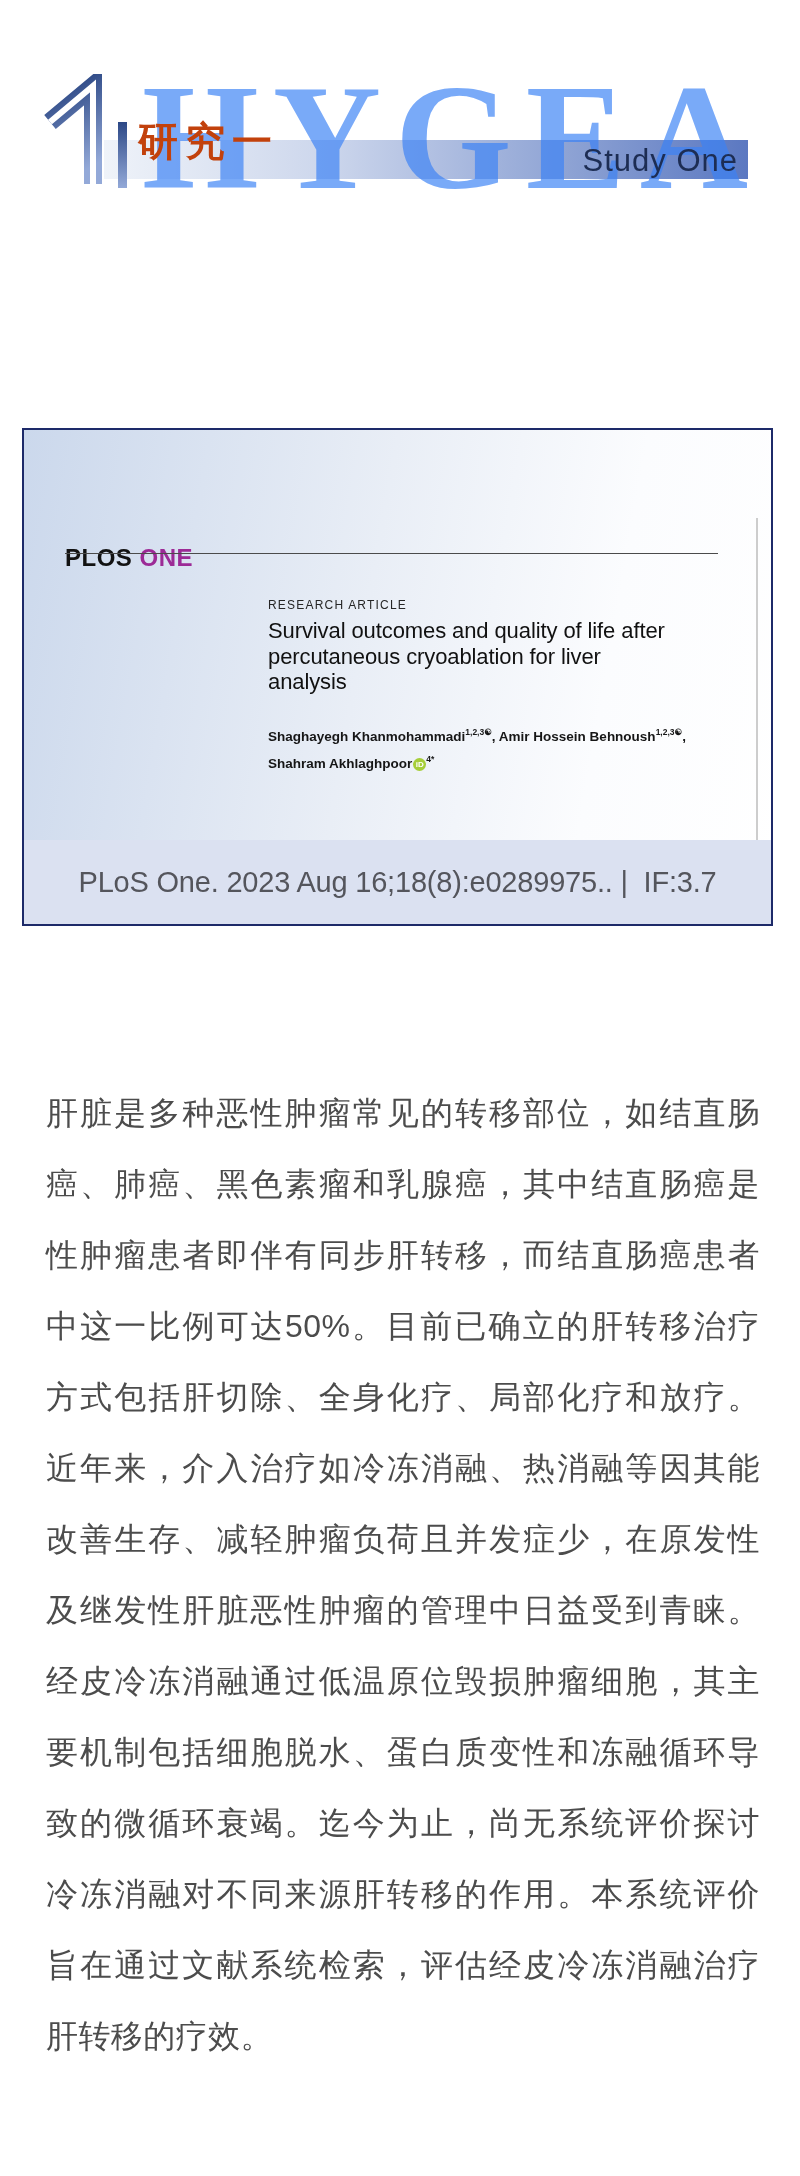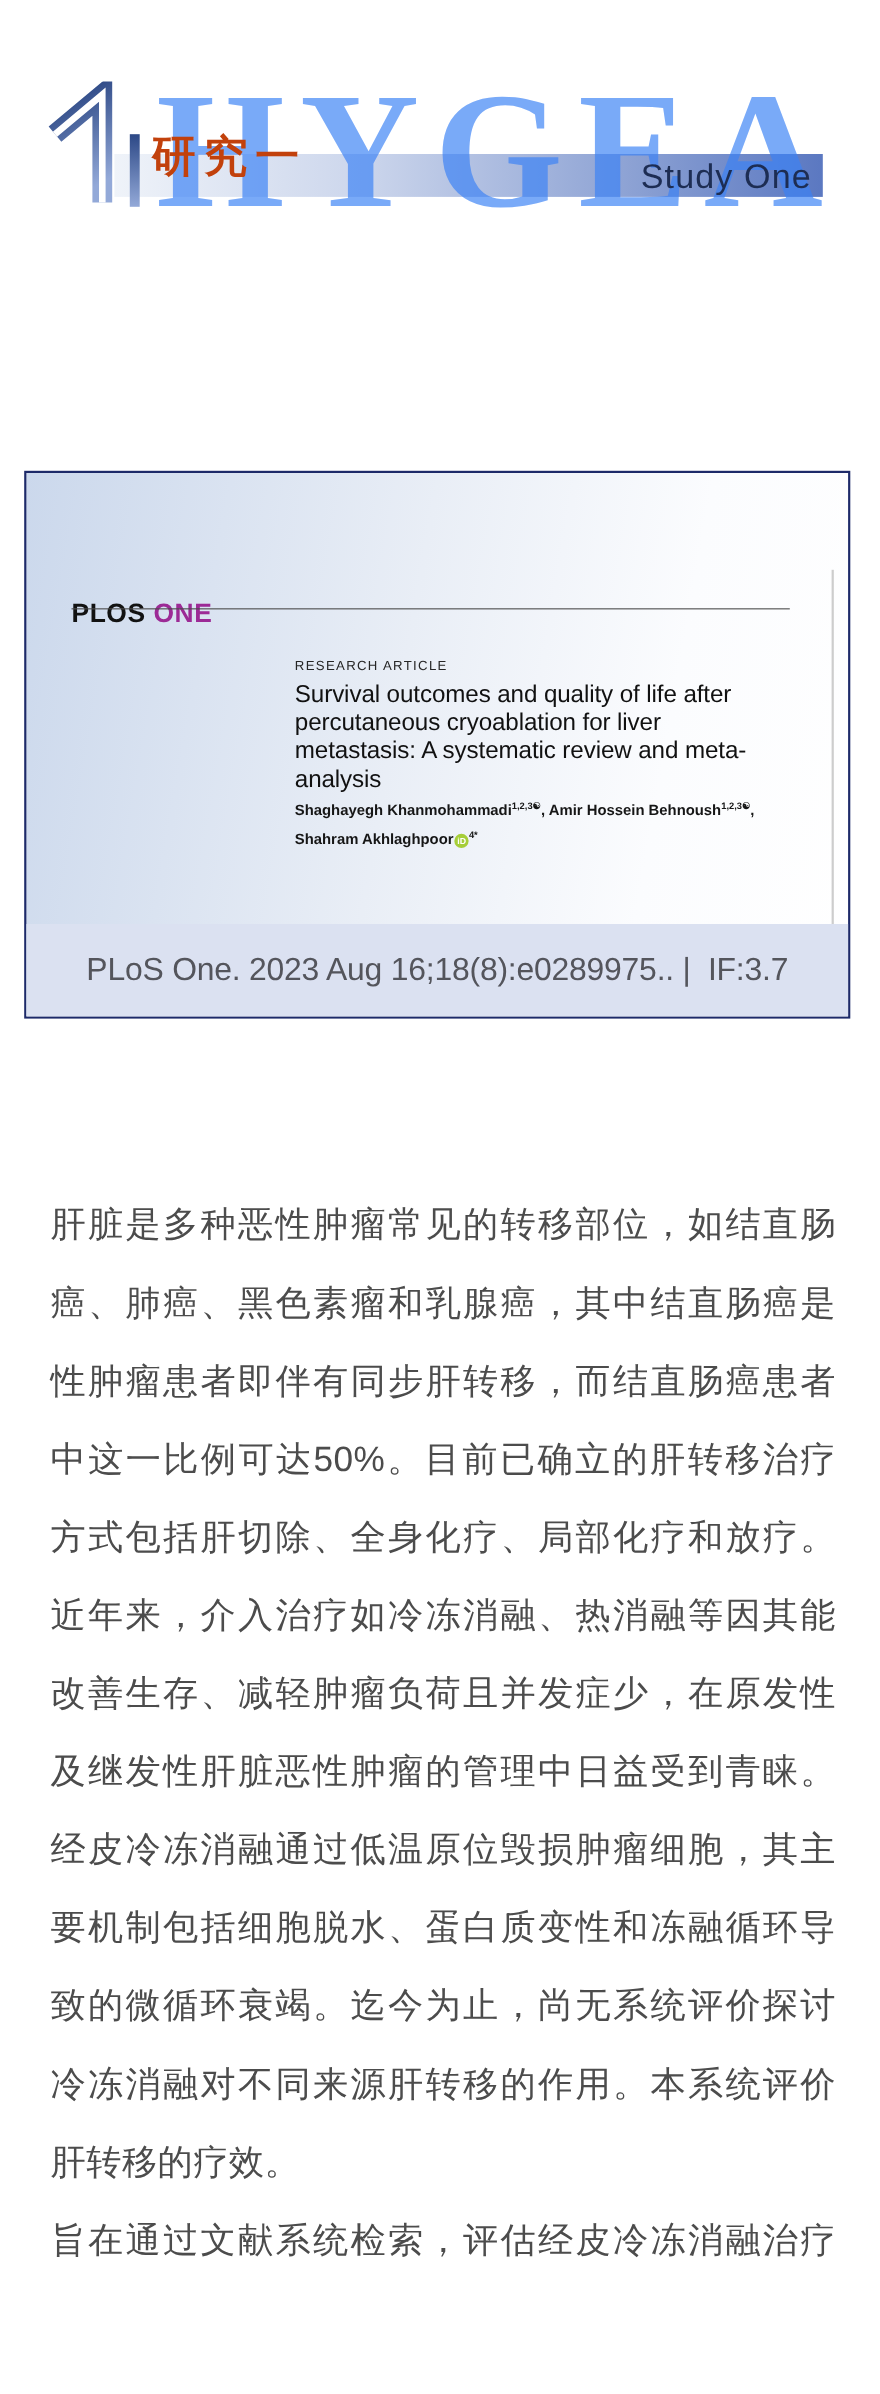--- a/index.html
+++ b/index.html
@@ -111,21 +111,20 @@
     <span class="one">ONE</span>
   </div>
   <div class="masthead-rule"></div>
   <div class="edge-line"></div>
 
   <div class="article-type">RESEARCH ARTICLE</div>
 
   <div class="paper-title">
     <div>Survival outcomes and quality of life after</div>
     <div>percutaneous cryoablation for liver</div>
-    <div>metastasis: A systematic review and meta-</div>
     <div>analysis</div>
   </div>
 
   <div class="authors">
     <div><span>Shaghayegh Khanmohammadi</span><sup>1,2,3☯</sup><span>, </span><span>Amir Hossein Behnoush</span><sup>1,2,3☯</sup><span>,</span></div>
     <div><span>Shahram Akhlaghpoor</span><span class="orcid">iD</span><sup>4*</sup></div>
   </div>
 
   <div class="citation-bar">
     <span class="citation-text">PLoS One. 2023 Aug 16;18(8):e0289975.. |  IF:3.7</span>
@@ -138,15 +137,15 @@
   <div class="body-line">性肿瘤患者即伴有同步肝转移，而结直肠癌患者</div>
   <div class="body-line">中这一比例可达50%。目前已确立的肝转移治疗</div>
   <div class="body-line">方式包括肝切除、全身化疗、局部化疗和放疗。</div>
   <div class="body-line">近年来，介入治疗如冷冻消融、热消融等因其能</div>
   <div class="body-line">改善生存、减轻肿瘤负荷且并发症少，在原发性</div>
   <div class="body-line">及继发性肝脏恶性肿瘤的管理中日益受到青睐。</div>
   <div class="body-line">经皮冷冻消融通过低温原位毁损肿瘤细胞，其主</div>
   <div class="body-line">要机制包括细胞脱水、蛋白质变性和冻融循环导</div>
   <div class="body-line">致的微循环衰竭。迄今为止，尚无系统评价探讨</div>
   <div class="body-line">冷冻消融对不同来源肝转移的作用。本系统评价</div>
+  <div class="body-line">旨在通过文献系统检索，评估经皮冷冻消融治疗</div>
   <div class="body-line last">肝转移的疗效。</div>
-  <div class="body-line">旨在通过文献系统检索，评估经皮冷冻消融治疗</div>
 </div>
 
 </body></html>

